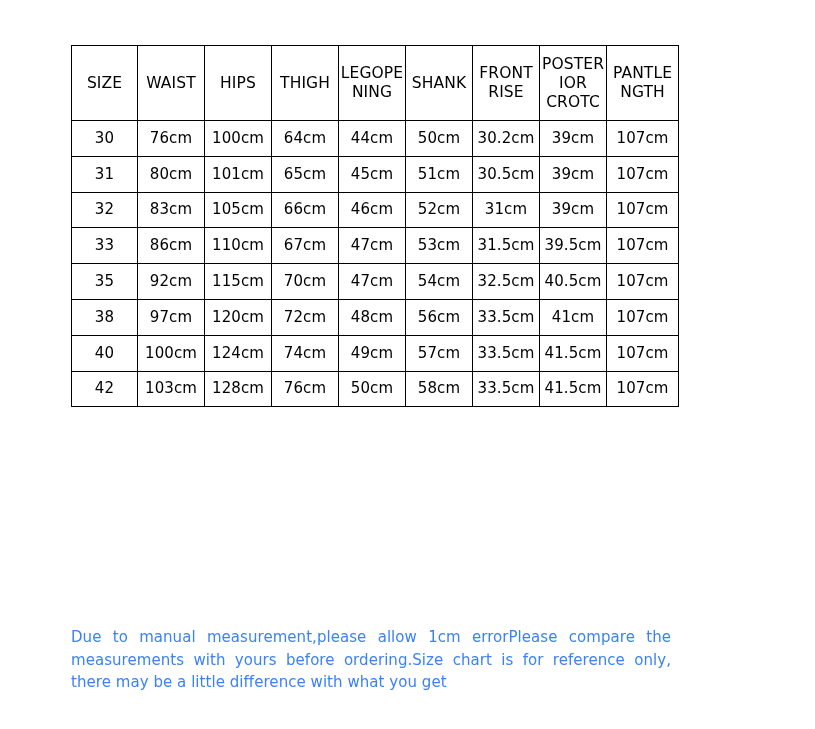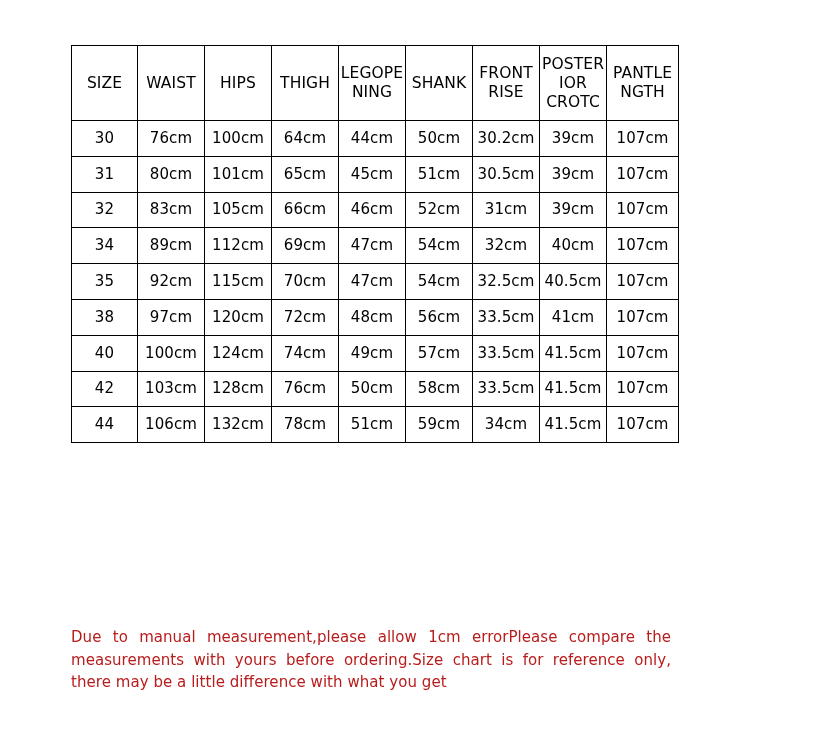--- a/index.html
+++ b/index.html
@@ -76,21 +76,21 @@
   
   .footer-note {
     position: absolute;
     left: 71px;
     top: 626px;
     width: 600px;
     font-size: 15px;
     line-height: 22.5px;
     text-align: justify;
     text-justify: inter-word;
-    color: #b91c1c;
+    color: #3b82f6;
     letter-spacing: 0.05px;
   }
   .footer-note > span {
     display: inline;
   }
 </style>
 </head>
 <body>
 
 <div id="size-chart-page">
@@ -172,28 +172,28 @@
             <td>83cm</td>
             <td>105cm</td>
             <td>66cm</td>
             <td>46cm</td>
             <td>52cm</td>
             <td>31cm</td>
             <td>39cm</td>
             <td>107cm</td>
           </tr>
           <tr>
-            <td>34</td>
-            <td>89cm</td>
-            <td>112cm</td>
-            <td>69cm</td>
+            <td>33</td>
+            <td>86cm</td>
+            <td>110cm</td>
+            <td>67cm</td>
             <td>47cm</td>
-            <td>54cm</td>
-            <td>32cm</td>
-            <td>40cm</td>
+            <td>53cm</td>
+            <td>31.5cm</td>
+            <td>39.5cm</td>
             <td>107cm</td>
           </tr>
           <tr>
             <td>35</td>
             <td>92cm</td>
             <td>115cm</td>
             <td>70cm</td>
             <td>47cm</td>
             <td>54cm</td>
             <td>32.5cm</td>
@@ -226,31 +226,20 @@
             <td>42</td>
             <td>103cm</td>
             <td>128cm</td>
             <td>76cm</td>
             <td>50cm</td>
             <td>58cm</td>
             <td>33.5cm</td>
             <td>41.5cm</td>
             <td>107cm</td>
           </tr>
-          <tr>
-            <td>44</td>
-            <td>106cm</td>
-            <td>132cm</td>
-            <td>78cm</td>
-            <td>51cm</td>
-            <td>59cm</td>
-            <td>34cm</td>
-            <td>41.5cm</td>
-            <td>107cm</td>
-          </tr>
         </tbody>
     </table>
   </div>
 
   <div class="footer-note">
     <span>Due to manual measurement,please allow 1cm errorPlease compare the measurements with yours before ordering.Size chart is for reference only, there may be a little difference with what you get</span>
   </div>
 
 </div>
 

